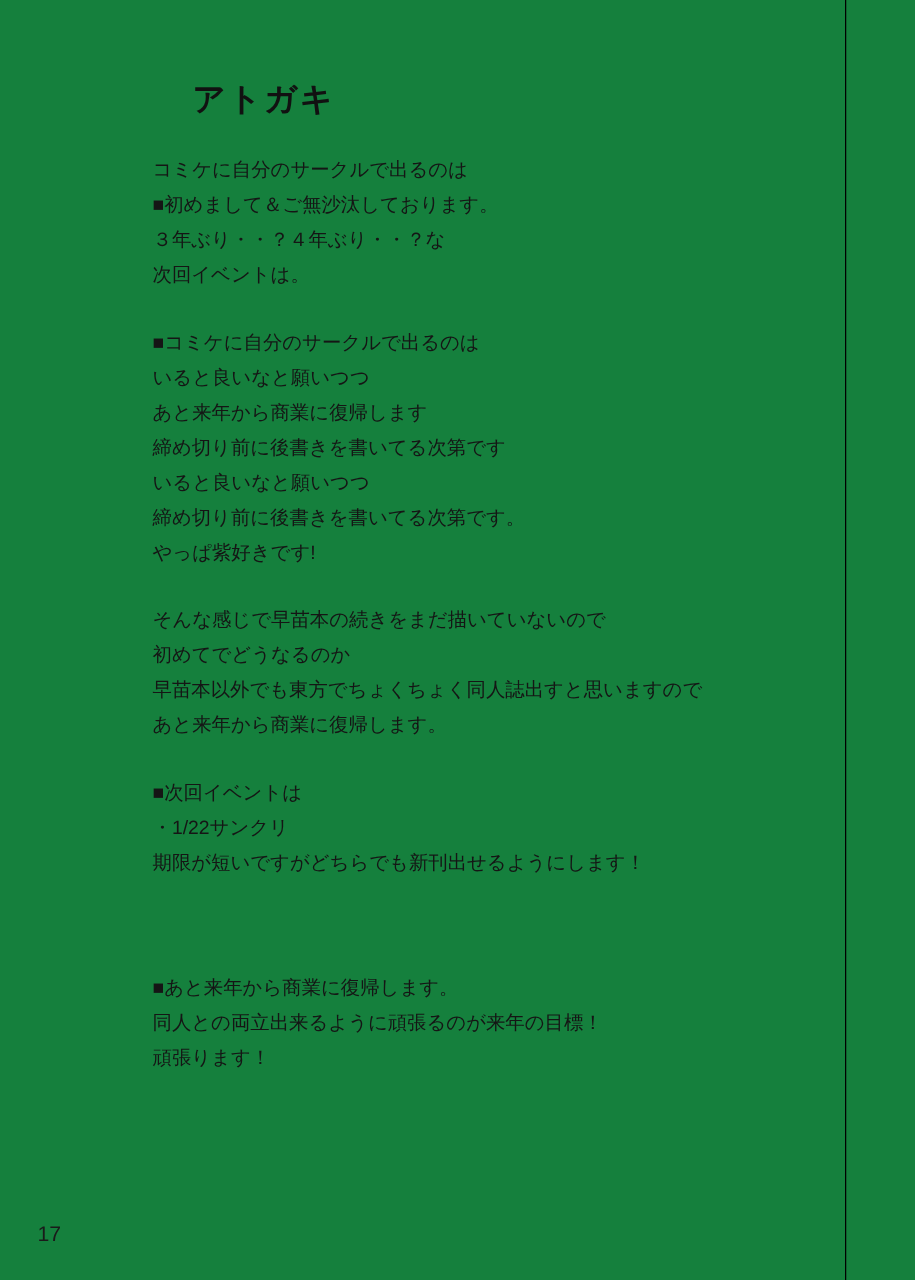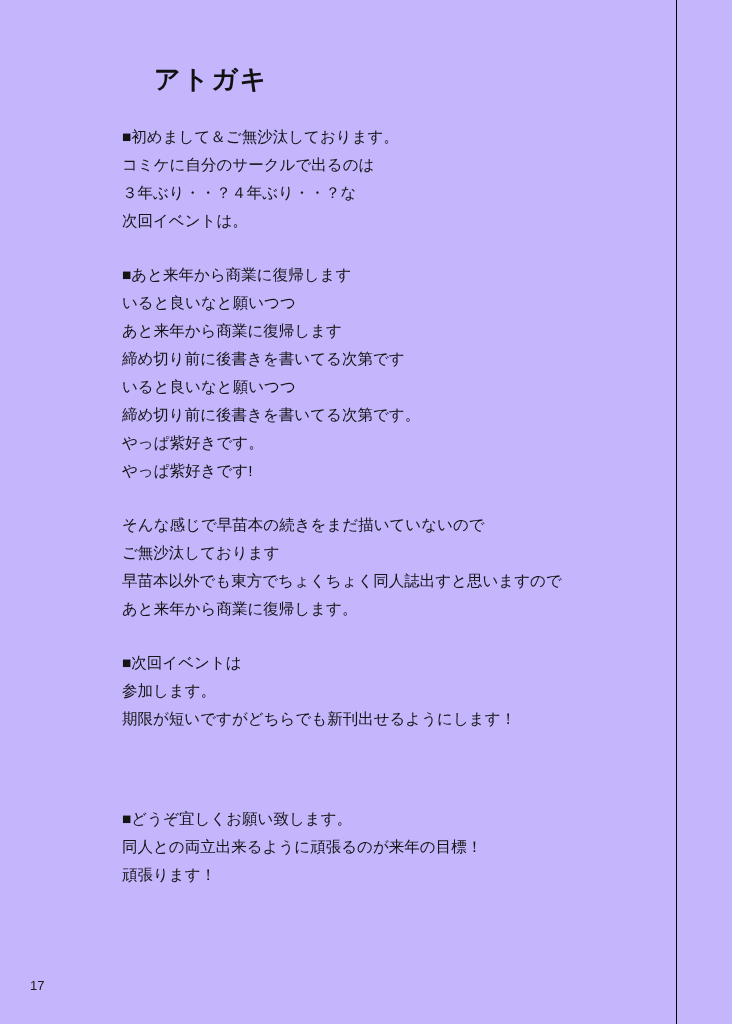--- a/index.html
+++ b/index.html
@@ -12,21 +12,21 @@
     height: 1024px;
     position: relative;
     font-family: "Liberation Sans", sans-serif;
     color: #1a1a1a;
     overflow: hidden;
   }
   
   .page {
     position: absolute;
     inset: 0;
-    background: #c4b5fd;
+    background: #15803d;
   }
   .right-rule {
     position: absolute;
     top: 0;
     bottom: 0;
     right: 55px;
     width: 1px;
     background: #000000;
   }
   .content {
@@ -51,71 +51,70 @@
     line-height: 28px;
     white-space: pre-wrap;
     color: #151515;
   }
   .spacer-sm { height: 10px; }
   .spacer-lg { height: 46px; }
   .page-number {
     position: absolute;
     left: 30px;
     top: 978px;
-    font-size: 13px;
+    font-size: 17px;
     color: #1a1a1a;
     font-family: "Liberation Sans", sans-serif;
   }
 </style>
 </head>
 <body>
 
 <div class="page">
 
   <div class="right-rule"></div>
 
   <div class="content">
 
     <h1 class="afterword-title">アトガキ</h1>
 
     <div class="block">
+      <div class="line">コミケに自分のサークルで出るのは</div>
       <div class="line">■初めまして＆ご無沙汰しております。</div>
-      <div class="line">コミケに自分のサークルで出るのは</div>
       <div class="line">３年ぶり・・？４年ぶり・・？な</div>
       <div class="line">次回イベントは。</div>
     </div>
 
     <div class="block">
-      <div class="line">■あと来年から商業に復帰します</div>
+      <div class="line">■コミケに自分のサークルで出るのは</div>
       <div class="line">いると良いなと願いつつ</div>
       <div class="line">あと来年から商業に復帰します</div>
       <div class="line">締め切り前に後書きを書いてる次第です</div>
       <div class="line">いると良いなと願いつつ</div>
       <div class="line">締め切り前に後書きを書いてる次第です。</div>
-      <div class="line">やっぱ紫好きです。</div>
       <div class="line">やっぱ紫好きです!</div>
     </div>
 
     <div class="block">
       <div class="line">そんな感じで早苗本の続きをまだ描いていないので</div>
-      <div class="line">ご無沙汰しております</div>
+      <div class="line">初めてでどうなるのか</div>
       <div class="line">早苗本以外でも東方でちょくちょく同人誌出すと思いますので</div>
       <div class="line">あと来年から商業に復帰します。</div>
     </div>
 
     <div class="block">
       <div class="line">■次回イベントは</div>
-      <div class="line">参加します。</div>
+      <div class="line">・1/22サンクリ</div>
       <div class="line">期限が短いですがどちらでも新刊出せるようにします！</div>
     </div>
 
     <div class="spacer-lg"></div>
 
     <div class="block">
-      <div class="line">■どうぞ宜しくお願い致します。</div>
+      <div class="line">■あと来年から商業に復帰します。</div>
       <div class="line">同人との両立出来るように頑張るのが来年の目標！</div>
       <div class="line">頑張ります！</div>
     </div>
 
     <div class="spacer-lg"></div>
     <div class="spacer-sm"></div>
 
   </div>
 
   <div class="page-number">17</div>

